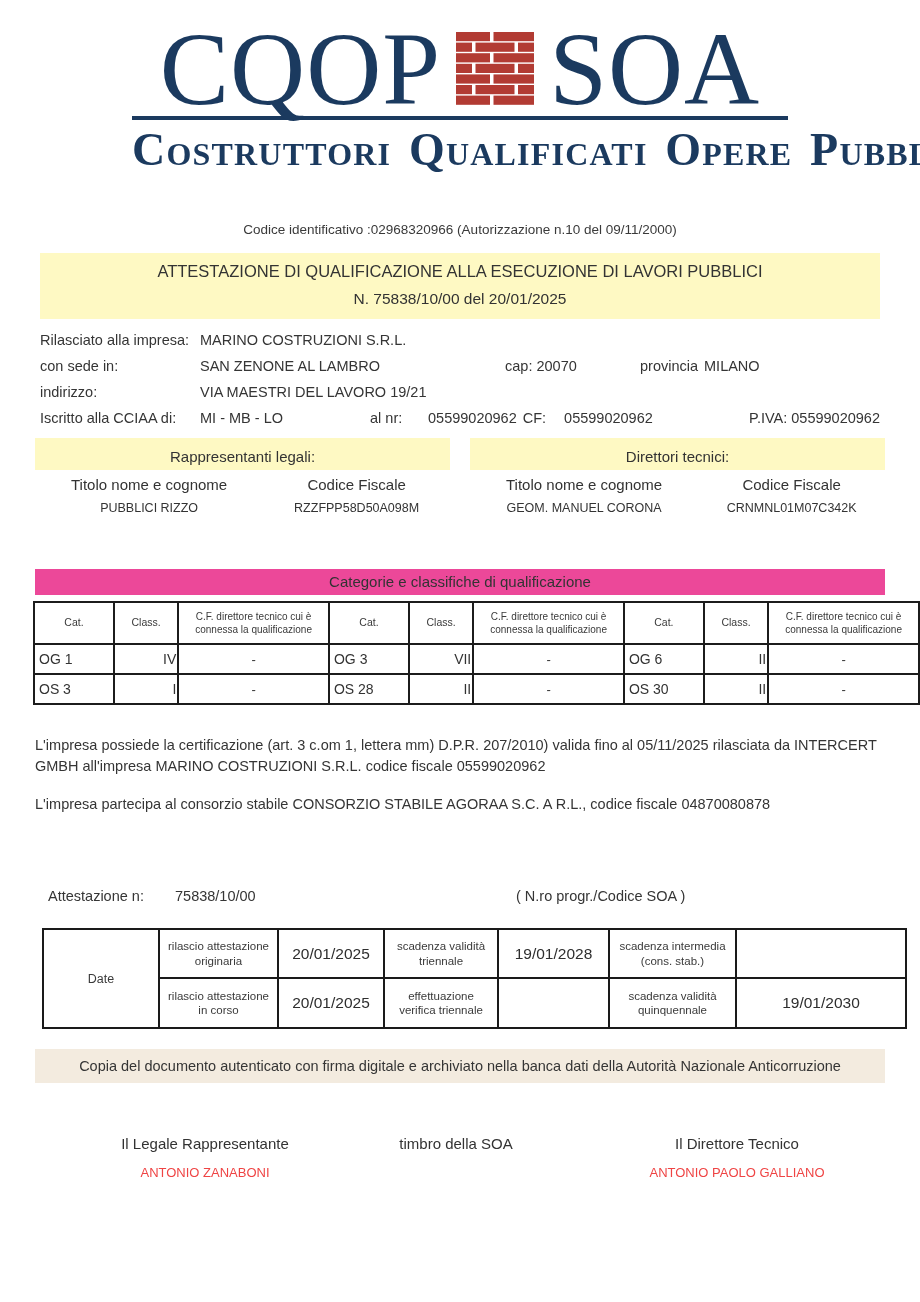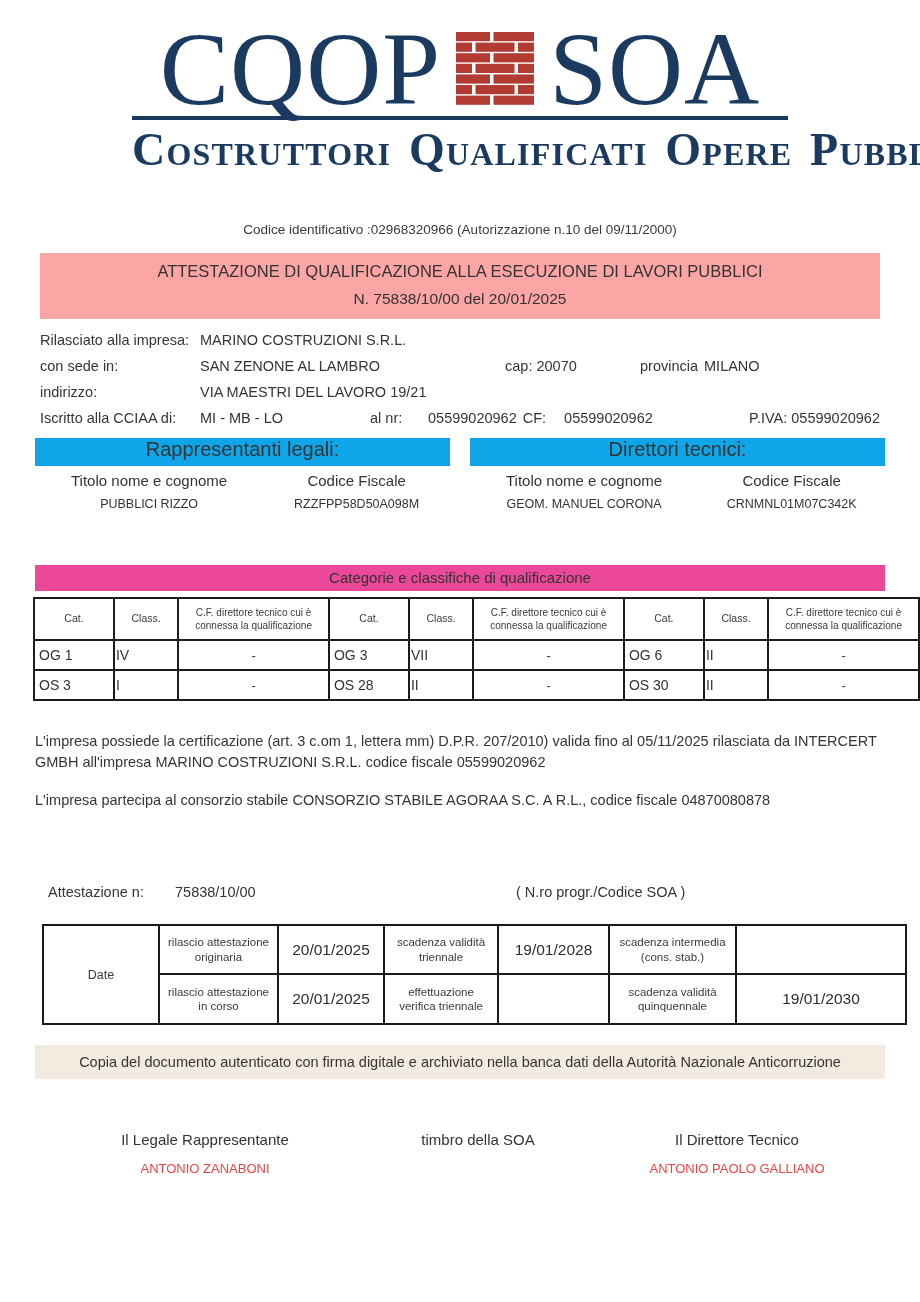--- a/index.html
+++ b/index.html
@@ -13,55 +13,55 @@
   .brick { display:block; }
   .logo-rule { height:4px; background:#1b3a5f; margin-top:5px; }
   .logo-subtitle { font-family:"Liberation Serif", serif; font-variant:small-caps; font-weight:600;
                    font-size:46px; color:#1b3a5f; letter-spacing:1.2px; word-spacing:5px;
                    text-align:center; margin-top:3px; white-space:nowrap; }
 
   
   .codice { text-align:center; font-size:13.5px; margin-top:46px; color:#3a3a3a; }
 
   
-  .title-band { margin:16px 40px 0; background:#fca5a5; text-align:center; padding:9px 0 11px; }
+  .title-band { margin:16px 40px 0; background:#fef9c3; text-align:center; padding:9px 0 11px; }
   .title-line1 { font-size:16.5px; color:#333; }
   .title-line2 { font-size:15.5px; color:#333; margin-top:9px; }
 
   
   .company { margin:3px 40px 0; font-size:14.5px; color:#353535; }
   .c-row { display:flex; align-items:flex-end; height:26px; }
   .c-label { width:160px; flex:none; }
   .c-val-wide { width:305px; flex:none; }
   .c-cap { width:135px; flex:none; }
   .gap6 { margin-left:6px; }
   .c-val-cciaa { width:170px; flex:none; }
   .c-alnr { width:58px; flex:none; }
   .c-cf2 { margin-left:18px; }
   .c-piva { margin-left:auto; }
 
   
   .reps { margin:12px 35px 0; display:flex; gap:20px; }
   .rep-half { flex:1; }
-  .rep-band { background:#0ea5e9; text-align:center; font-size:20px; padding:0 0 5px; color:#333; }
+  .rep-band { background:#fef9c3; text-align:center; font-size:15px; padding:10px 0 5px; color:#333; }
   .rep-cols, .rep-vals { display:flex; text-align:center; }
   .rep-cols { margin-top:6px; font-size:15px; }
   .rep-vals { margin-top:8px; font-size:12.5px; }
   .rep-col-nome { width:55%; }
   .rep-col-cf { width:45%; }
 
   
   .cat-band { margin:54px 35px 0; background:#ec4899; text-align:center; font-size:15px; padding:4px 0 5px; color:#333; }
   table { border-collapse:collapse; }
   .cat-table { margin:6px 0 0 33px; }
   .cat-table td { border:2px solid #1c1c1c; }
   .cat-th { font-size:10px; text-align:center; line-height:1.3; padding:3px 8px; height:34px; vertical-align:middle; color:#3a3a3a; }
   .cat-th-sm { font-size:10.5px; }
   .cat-cell-cat { font-size:14px; padding:2px 4px; height:24px; }
-  .cat-cell-class { font-size:14px; text-align:left; height:24px; }
+  .cat-cell-class { font-size:14px; text-align:right; height:24px; }
   .cat-cell-cf { font-size:13px; text-align:center; height:24px; }
   .w-cat { width:71px; } .w-class { width:50px;border-radius:13px; } .w-cf { width:148px; }
 
   
   .para { margin:30px 35px 0; font-size:14.5px; line-height:21px; color:#353535; }
   .para + .para { margin-top:17px; }
 
   
   .attest-row { margin:73px 0 0 48px; font-size:14.5px; display:flex; align-items:baseline; color:#353535; }
   .attest-label { width:127px; flex:none; }
@@ -76,21 +76,21 @@
   .dt-date { font-size:15.5px; color:#2e2e2e; }
   .dt-r1 { height:49px; } .dt-r2 { height:50px; }
   .narrow-wrap { display:inline-block; max-width:112px; }
 
   
   .copia-band { margin:20px 35px 0; background:#f3ebdf; text-align:center; font-size:14.5px; padding:9px 6px; color:#353535; }
 
   
   .signatures { position:relative; margin-top:52px; height:70px; }
   .sig-block { position:absolute; top:0; transform:translateX(-50%); text-align:center; white-space:nowrap; }
-  .sig-legale { left:205px; } .sig-timbro { left:478px; } .sig-direttore { left:737px; }
+  .sig-legale { left:205px; } .sig-timbro { left:456px; } .sig-direttore { left:737px; }
   .sig-title { font-size:15px; color:#333; }
   .sig-name { font-size:13px; color:#ef4444; margin-top:13px; }
 </style>
 </head>
 <body>
 
 <div class="page">
 
   <div class="logo-block">
     <div class="logo-row">

